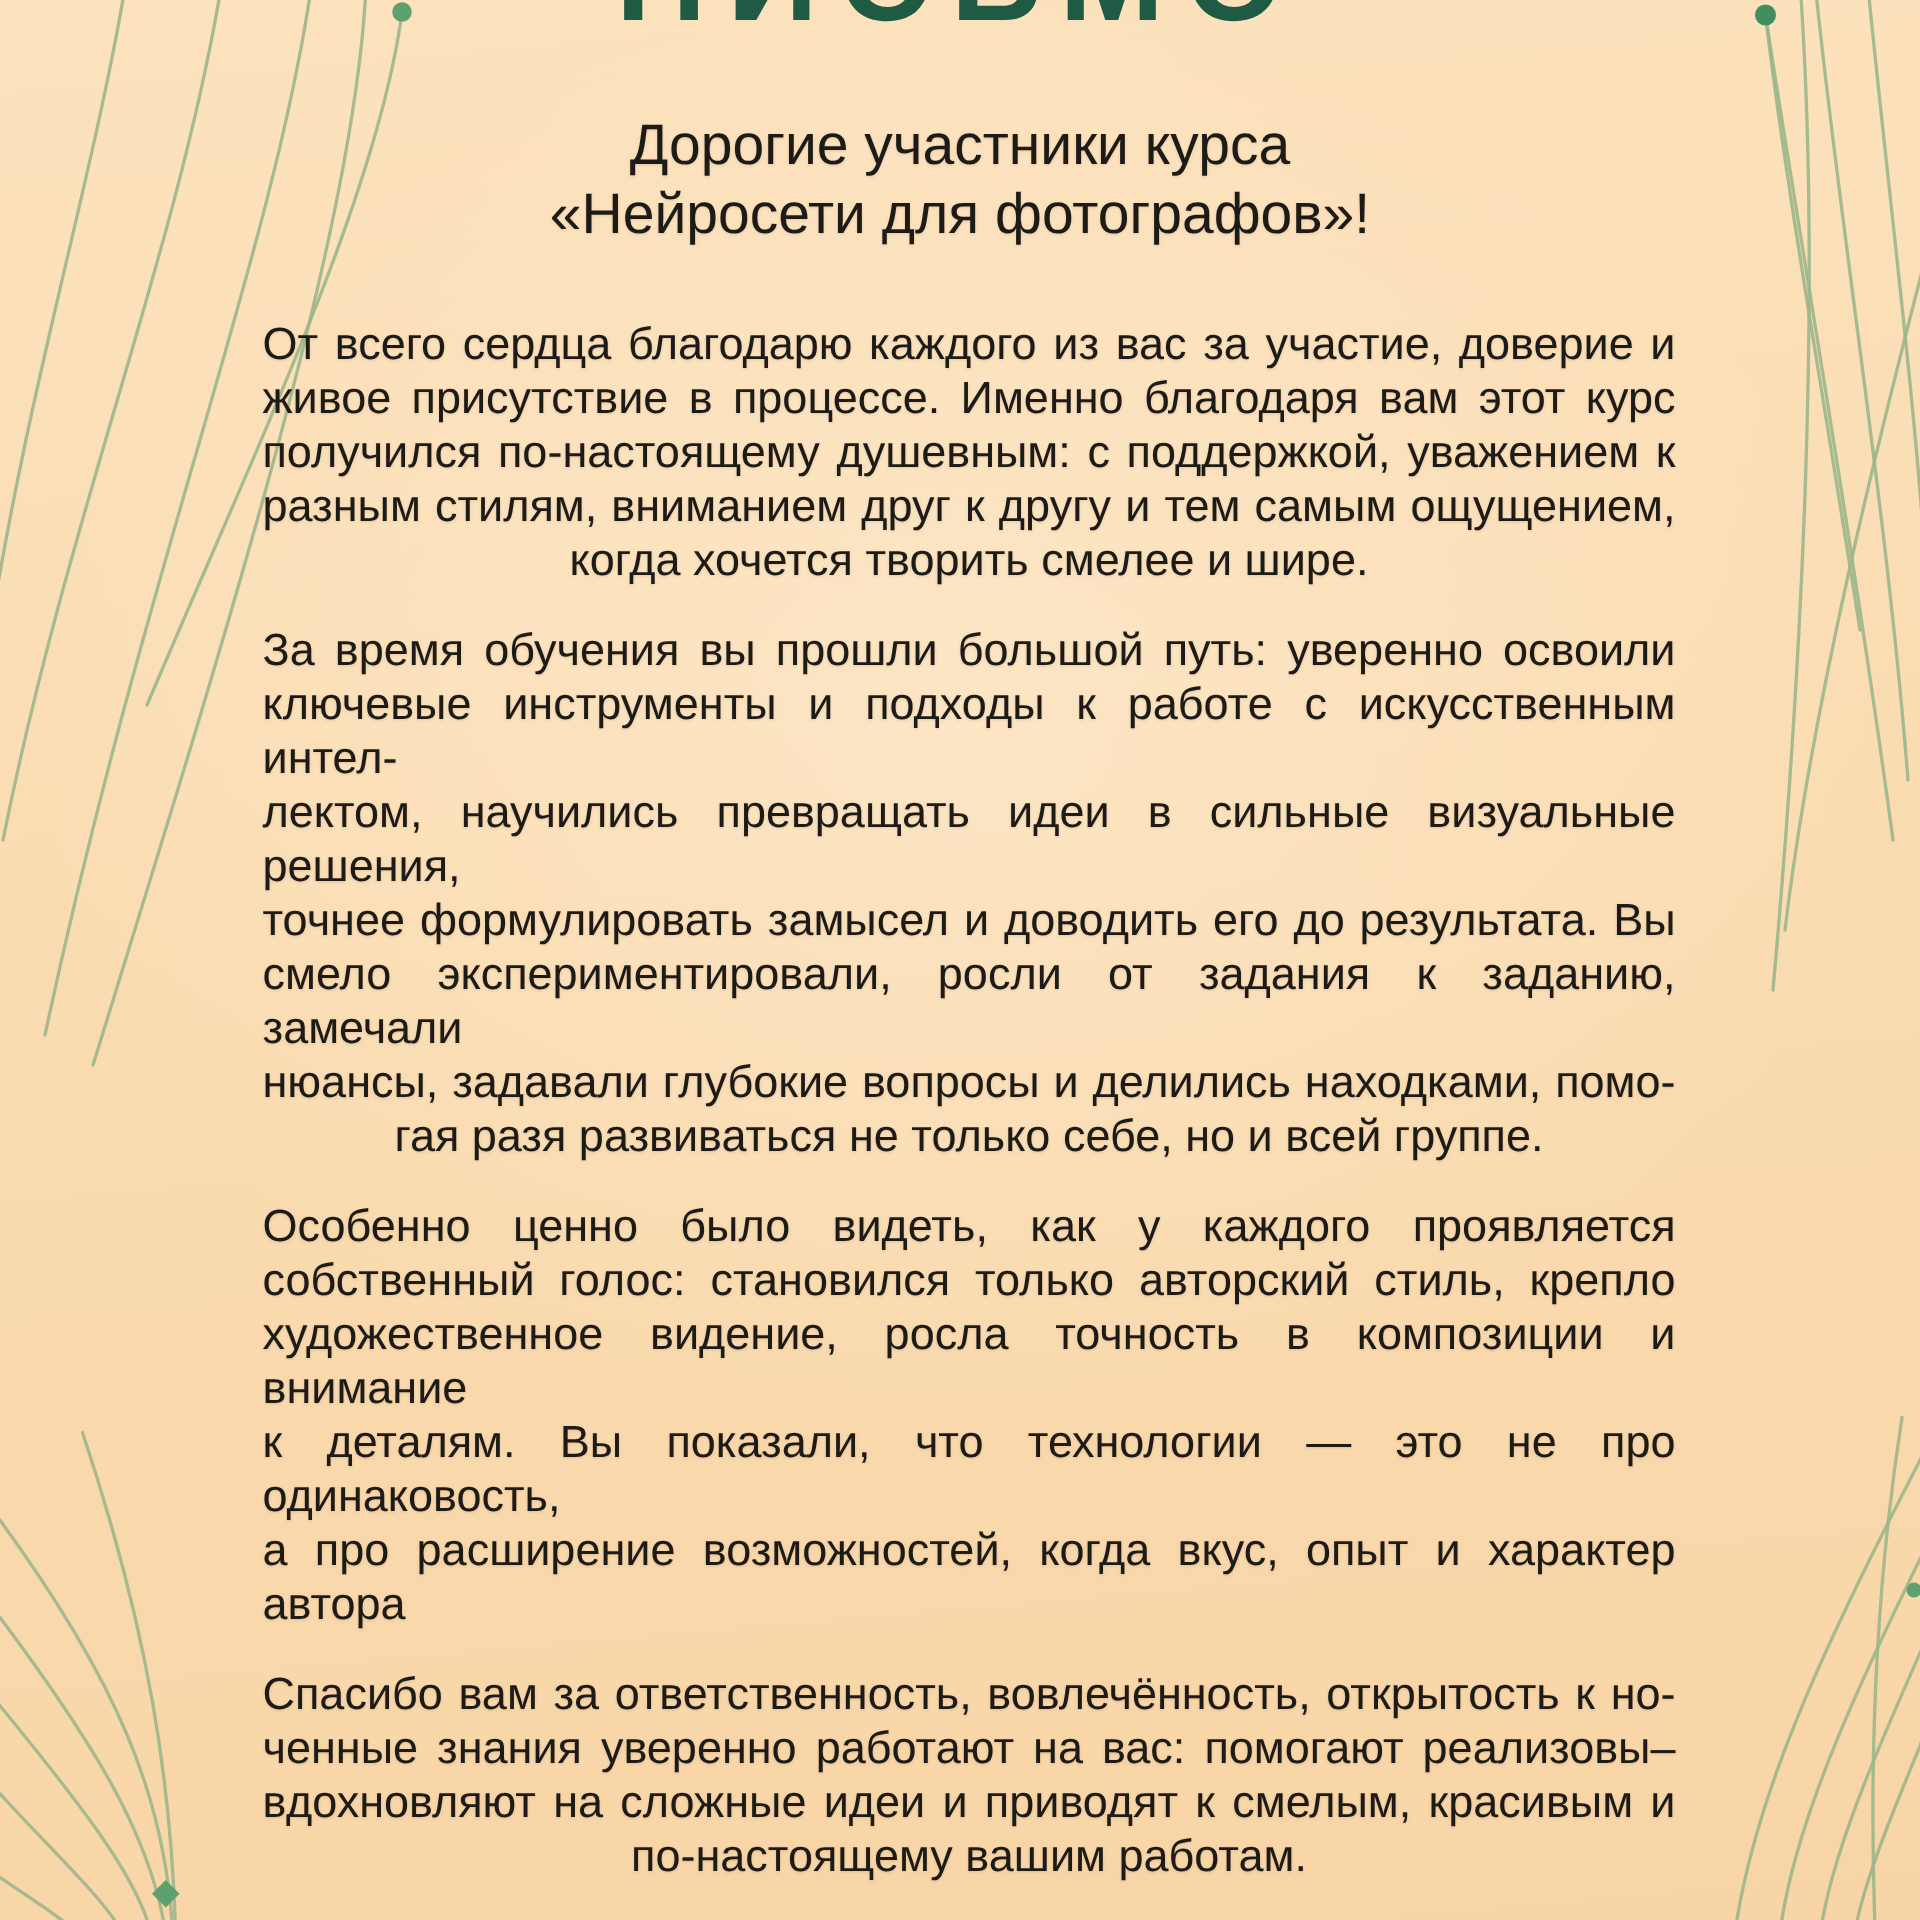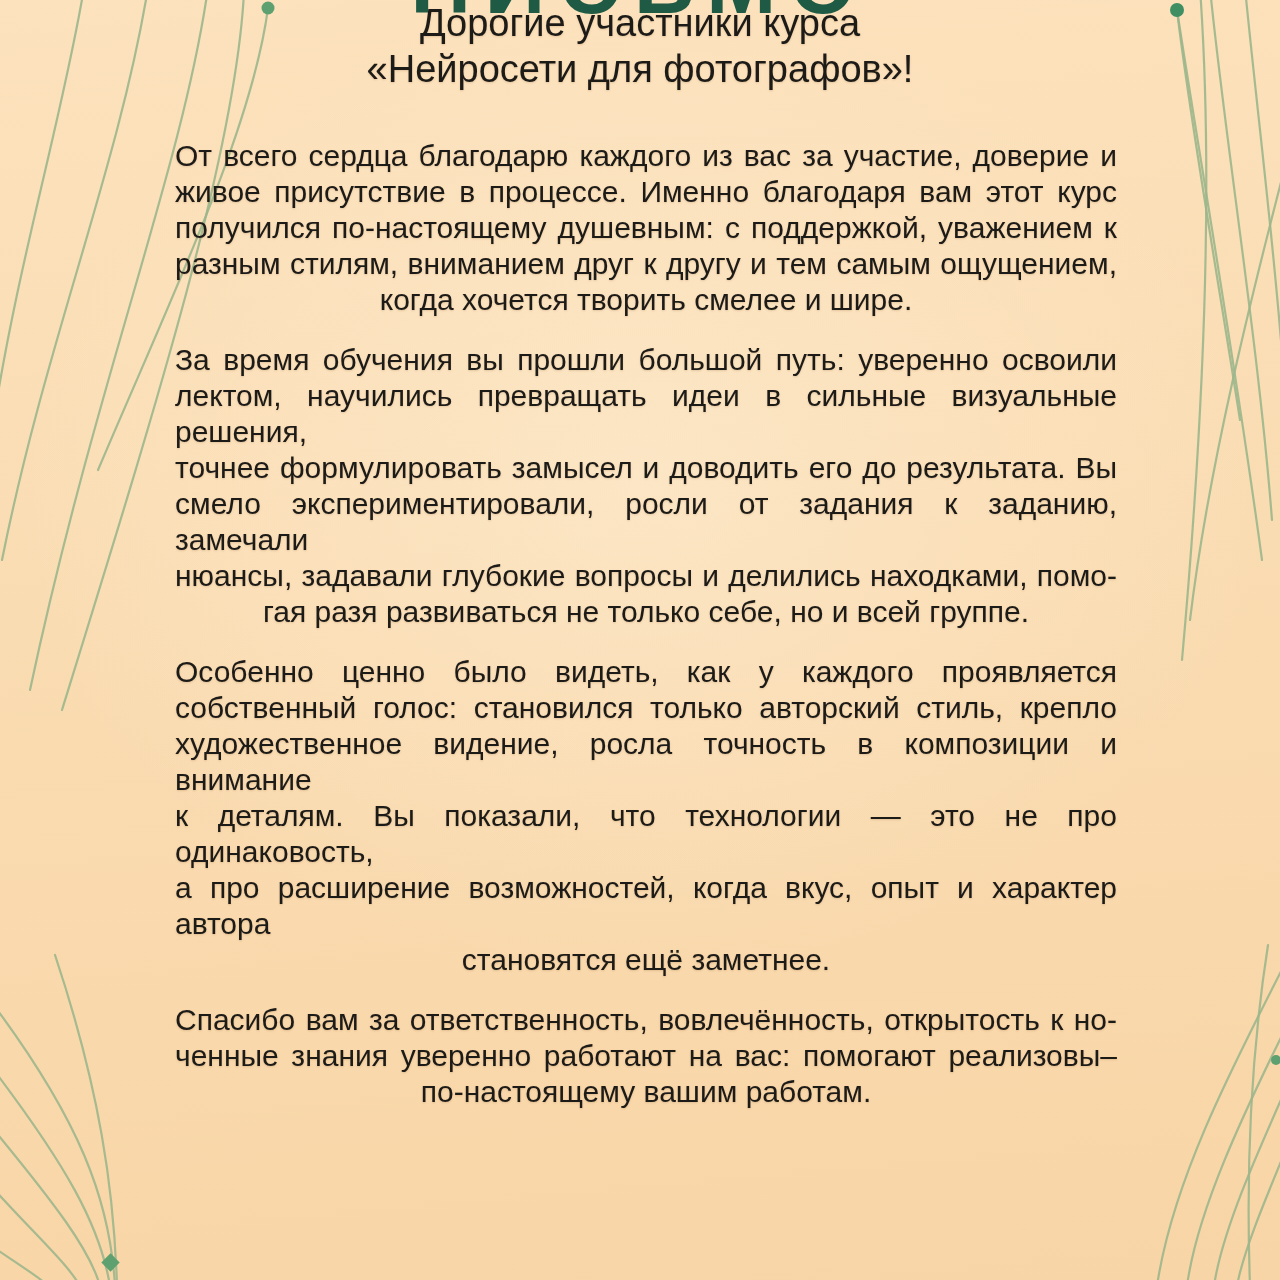--- a/index.html
+++ b/index.html
@@ -41,20 +41,21 @@
     font-size: 84px;
     line-height: 1;
     font-weight: 700;
     letter-spacing: 14px;
     color: var(--title-green, #1e5a44);
   }
   .content {
     position: relative;
     width: 954px;
     margin: 0 auto;
+    padding-top: 74px;
     color: var(--ink, #1d1b18);
     text-shadow: 0 1px 2px rgba(141, 94, 48, 0.22);
   }
   .heading {
     margin: 0 0 46px 0;
     font-size: 38px;
     line-height: 46px;
     font-weight: 400;
     text-align: center;
   }
@@ -124,35 +125,36 @@
     <div id="paragraphs">
         <p class="para para-0">
           <span class="line just">От всего сердца благодарю каждого из вас за участие, доверие и</span>
           <span class="line just">живое присутствие в процессе. Именно благодаря вам этот курс</span>
           <span class="line just">получился по-настоящему душевным: с поддержкой, уважением к</span>
           <span class="line just">разным стилям, вниманием друг к другу и тем самым ощущением,</span>
           <span class="line left">когда хочется творить смелее и шире.</span>
         </p>
         <p class="para para-1">
           <span class="line just">За время обучения вы прошли большой путь: уверенно освоили</span>
+          <span class="line just">ключевые инструменты и подходы к работе с искусственным интел-</span>
           <span class="line just">лектом, научились превращать идеи в сильные визуальные решения,</span>
           <span class="line just">точнее формулировать замысел и доводить его до результата. Вы</span>
           <span class="line just">смело экспериментировали, росли от задания к заданию, замечали</span>
           <span class="line just">нюансы, задавали глубокие вопросы и делились находками, помо-</span>
           <span class="line left">гая разя развиваться не только себе, но и всей группе.</span>
         </p>
         <p class="para para-2">
           <span class="line just">Особенно ценно было видеть, как у каждого проявляется</span>
           <span class="line just">собственный голос: становился только авторский стиль, крепло</span>
           <span class="line just">художественное видение, росла точность в композиции и внимание</span>
           <span class="line just">к деталям. Вы показали, что технологии — это не про одинаковость,</span>
           <span class="line just">а про расширение возможностей, когда вкус, опыт и характер автора</span>
-          <span class="line center">становятся ещё заметнее.</span>
         </p>
         <p class="para para-3">
           <span class="line just">Спасибо вам за ответственность, вовлечённость, открытость к но-</span>
           <span class="line just">ченные знания уверенно работают на вас: помогают реализовы–</span>
+          <span class="line just">вдохновляют на сложные идеи и приводят к смелым, красивым и</span>
           <span class="line center">по-настоящему вашим работам.</span>
         </p>
       </div>
   </main>
 
 </div>
 
 </body></html>

